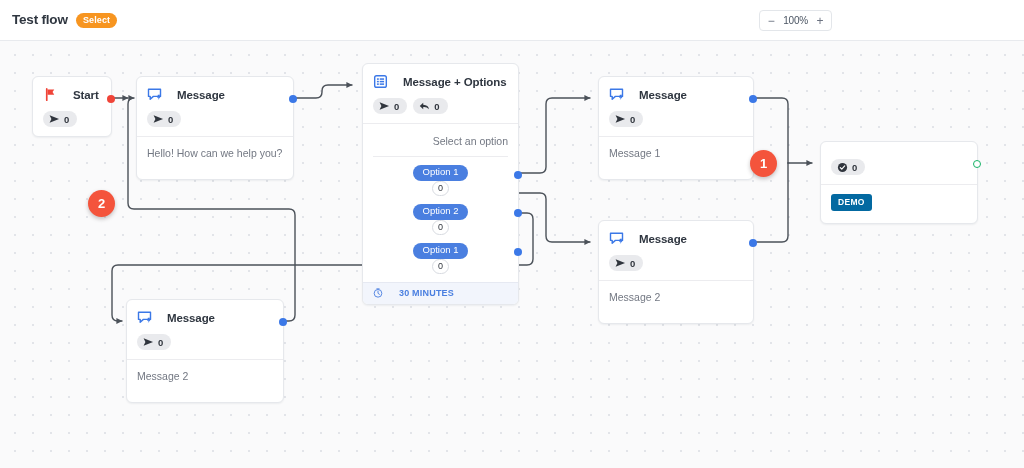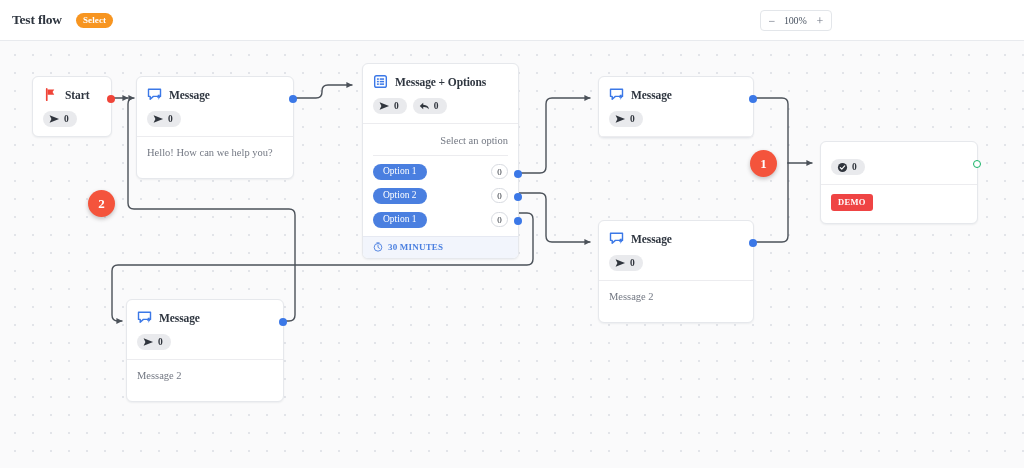--- a/index.html
+++ b/index.html
@@ -1,21 +1,21 @@
 <!DOCTYPE html>
 <html><head>
 <meta charset="utf-8">
 <style>
   * { box-sizing: border-box; margin: 0; padding: 0; }
   html, body {
     width: 1024px; height: 468px;
     font-family: "Liberation Sans", sans-serif;
     background: #ffffff; overflow: hidden;
   }
-  #app { position: relative; width: 1024px; height: 380px; font-family: Liberation Serif, serif; }
+  #app { position: relative; width: 1024px; height: 380px; }
 
   
   .header {
     position: absolute; left: 0; top: 0;
     width: 1024px; height: 41px;
     background: #ffffff;
     border-bottom: 1px solid #e8eaee;
     display: flex; align-items: center;
   }
   .flow-title {
@@ -61,21 +61,21 @@
 
   
   .node {
     position: absolute;
     background: #ffffff;
     border: 1px solid #e6e8ec;
     border-radius: 6px;
     box-shadow: 0 1px 2px rgba(22,30,46,0.06);
   }
   .node-head { position: relative; padding: 9px 10px 0 10px; }
-  .node-titlerow { display: flex; align-items: center; gap: 7px; height: 17px; }
+  .node-titlerow { display: flex; align-items: center; gap: 15px; height: 17px; }
   .node-title {
     font-size: 11.5px; font-weight: bold; color: #2f3640;
     letter-spacing: -0.1px;
   }
   .node-icon { width: 15px; height: 15px; display: block; flex: 0 0 15px; }
   .badges { display: flex; gap: 6px; margin: 8px 0 9px 0; }
   .badge {
     display: inline-flex; align-items: center; gap: 4px;
     background: #e9eaed; border-radius: 9px;
     padding: 2px 8px 2px 6px; height: 16px;
@@ -96,44 +96,44 @@
   .handle-green {
     background: #ffffff; border: 1.6px solid #18b368;
     width: 8px; height: 8px;
   }
 
   
   .mo-prompt { font-size: 10.5px; color: #737883; padding: 11px 10px 9px 10px; text-align: right; }
   .mo-sep { height: 1px; background: #ececef; margin: 0 10px; }
   .option-row {
     display: flex; align-items: center; justify-content: space-between;
-    padding: 4px 10px; position: relative;
+    padding: 4px 10px; position: relative; flex-direction: column;
   }
   .option-pill {
     background: #4a7fe0; color: #ffffff;
     font-size: 9.5px; border-radius: 9px;
     padding: 2px 10px 3px 10px; line-height: 1.15;
   }
   .option-count {
     width: 17px; height: 15px; border: 1px solid #d8dbe1;
     border-radius: 9px; font-size: 9px; color: #30353d;
     display: flex; align-items: center; justify-content: center;
   }
   .mo-footer {
     background: #f2f5fc; border-top: 1px solid #e6e9f2;
     padding: 5px 10px 6px 10px;
-    display: flex; align-items: flex-end; gap: 5px;
+    display: flex; align-items: flex-end; gap: 16px;
     border-radius: 0 0 5px 5px;
   }
   .mo-footer-text {
     font-size: 9px; color: #4a7fe0; letter-spacing: 0.2px; font-weight: bold;
   }
 
   .demo-tag {
-    display: inline-block; background: #ef4444; color: #ffffff;
+    display: inline-block; background: #0369a1; color: #ffffff;
     font-size: 8.5px; font-weight: bold; letter-spacing: 0.3px;
     padding: 3px 7px 4px 7px; border-radius: 3px;
   }
 
   
   .marker {
     position: absolute; width: 27px; height: 27px; border-radius: 50%;
     background: #f4543c; color: #ffffff;
     font-size: 13px; font-weight: bold;
     display: flex; align-items: center; justify-content: center;
@@ -302,20 +302,21 @@
         <div class="badges">
           <span class="badge">
             <svg width="11" height="10" viewBox="0 0 12 11">
               <path d="M0.6 1.4 L11 5.5 L0.6 9.6 L2.6 5.5 Z" fill="#30353d"></path>
             </svg>
             <span class="badge-num">0</span>
           </span>
         </div>
       </div>
       <div class="node-divider"></div>
+      <div class="node-body">Message 1</div>
       <div class="handle handle-blue" style="right:-4px; top:18px;"></div>
     </div>
 
     <div class="node" style="left:598px; top:179px; width:156px;">
       <div class="node-head">
         <div class="node-titlerow">
           <svg class="node-icon" viewBox="0 0 16 16">
             <path d="M1.6 2.4 h12.8 v7.6 h-7.6 l-3.4 3 v-3 h-1.8 z" fill="none" stroke="#3b78e7" stroke-width="1.5" stroke-linejoin="round"></path>
             <path d="M11.6 8.2 l2.6 0 -1.6 2.2 2 0 -3 3.4 0.8 -2.4 -1.6 0 z" fill="#3b78e7"></path>
           </svg>

